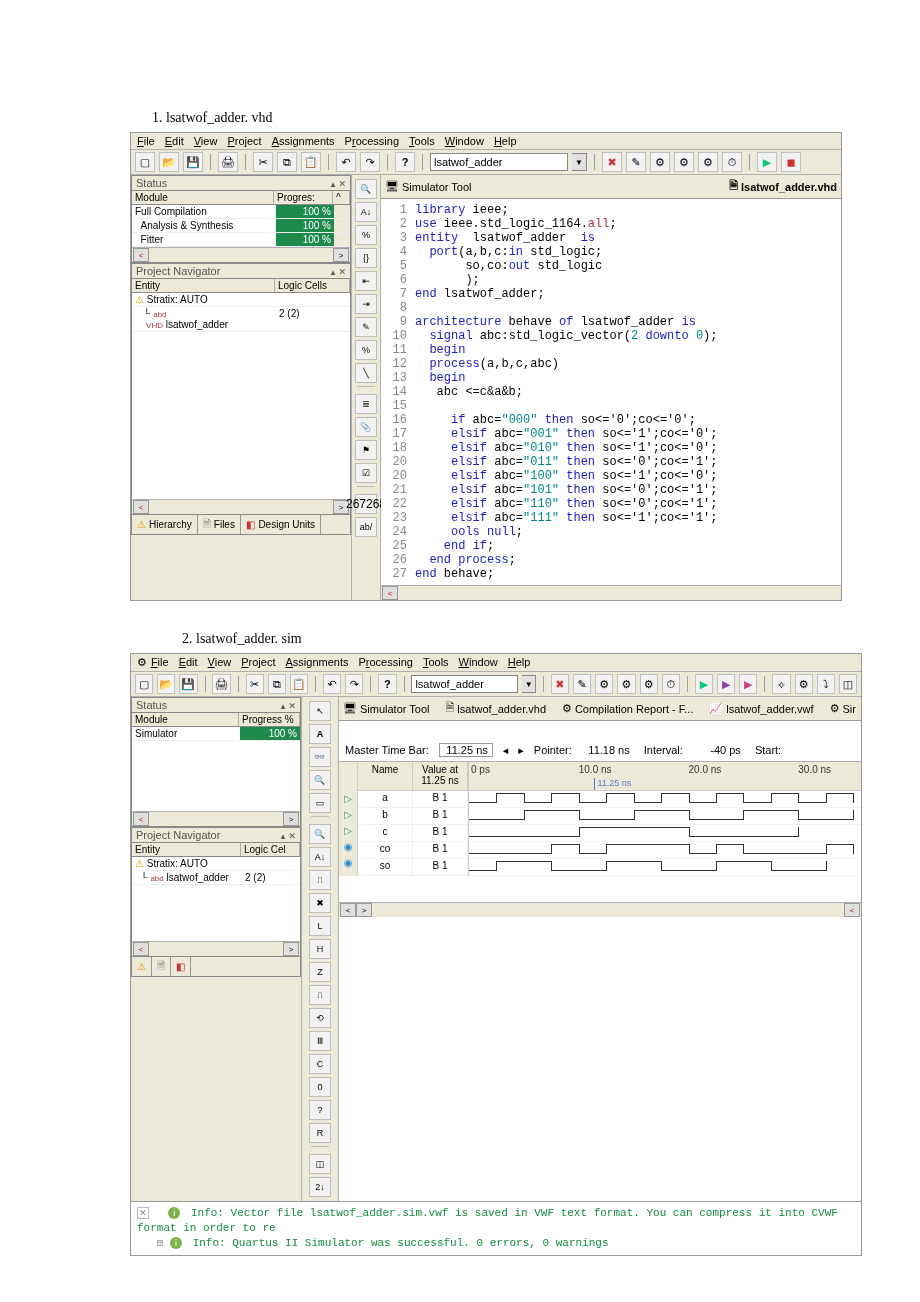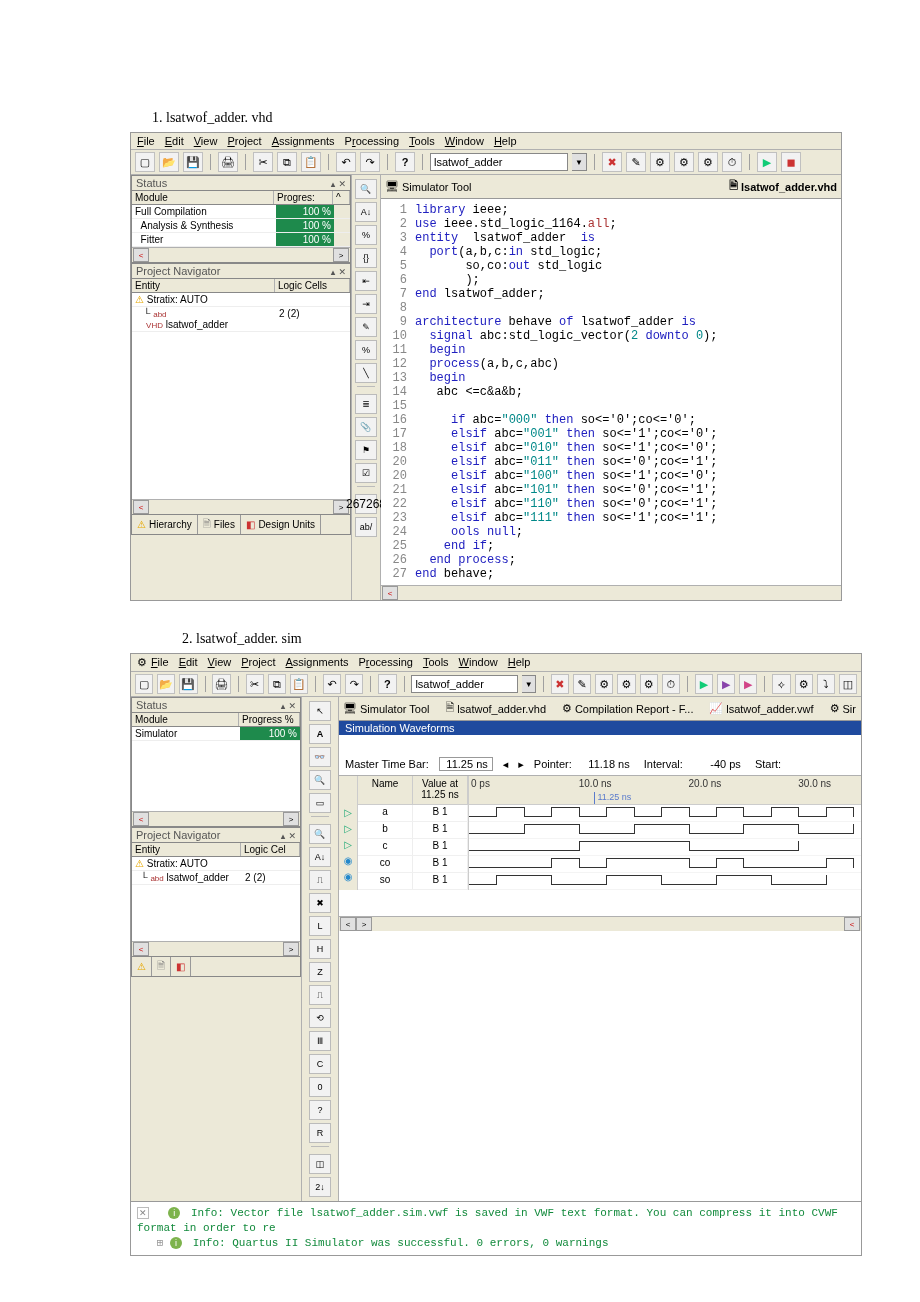--- a/index.html
+++ b/index.html
@@ -695,21 +695,20 @@
       </div>
 
       <div class="editor-col">
         <div class="sim-top">
           <span class="tab">🖥 <span>Simulator Tool</span></span>
           <span class="tab">🗎 <span>lsatwof_adder.vhd</span></span>
           <span class="tab">⚙ <span>Compilation Report - F...</span></span>
           <span class="tab" style="color:#c33">📈 <span style="color:#000">lsatwof_adder.vwf</span></span>
           <span class="tab">⚙ <span>Sir</span></span>
         </div>
-        <div class="blue-bar">Simulation Waveforms</div>
         <div style="height:18px"></div>
         <div class="time-bar">
           <span>Master Time Bar:</span>
           <span class="time-input">11.25 ns</span>
           <span>◂</span>
           <span>▸</span>
           <span>Pointer:</span>
           <span class="time-input" style="border:none">11.18 ns</span>
           <span>Interval:</span>
           <span class="time-input" style="border:none">-40 ps</span>

